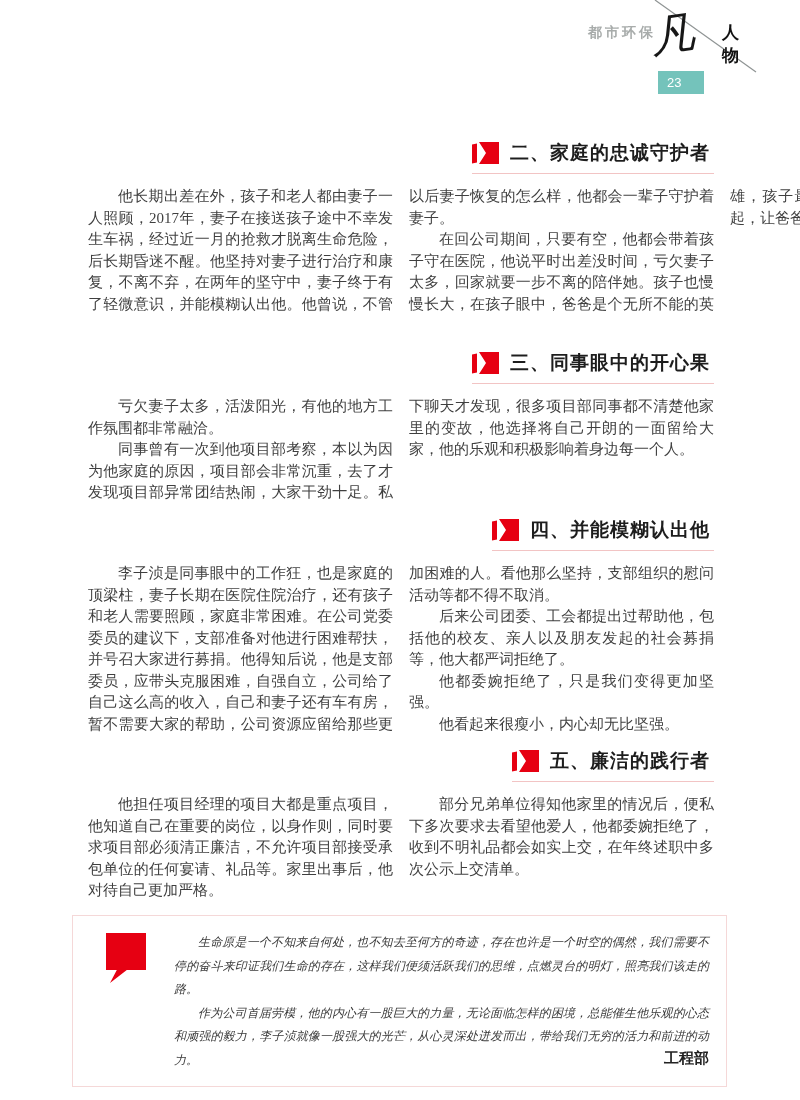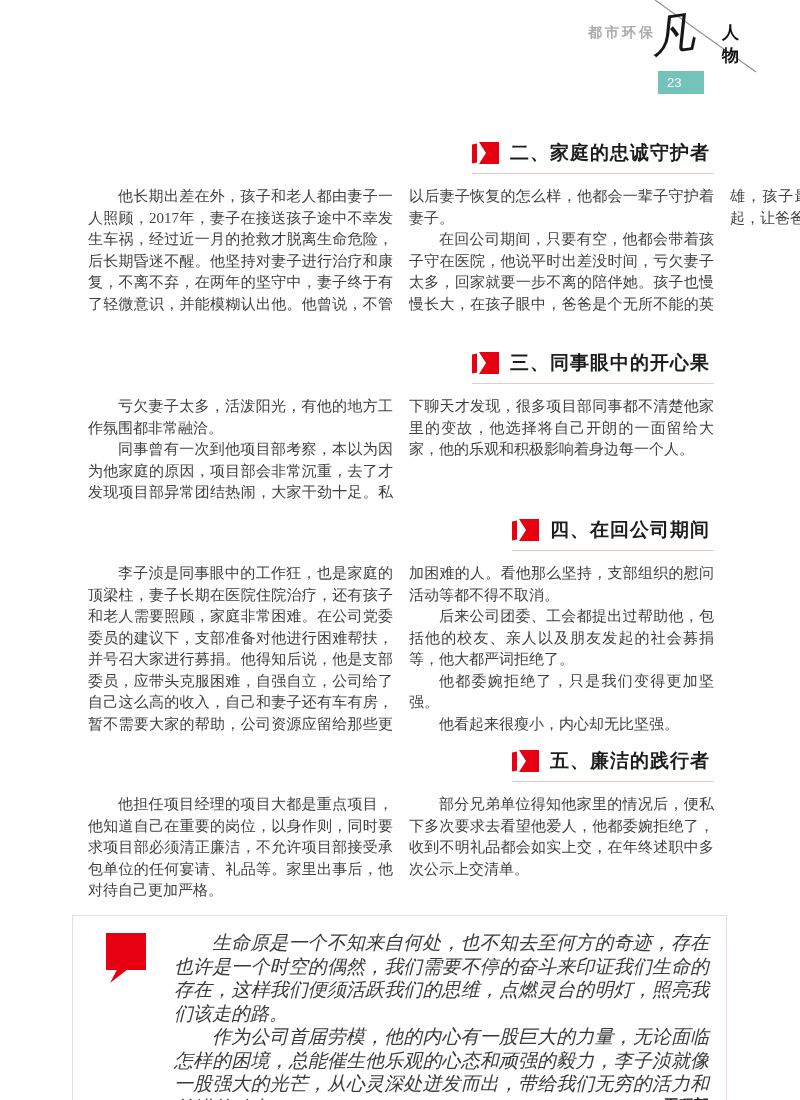--- a/index.html
+++ b/index.html
@@ -76,21 +76,21 @@
   }
   .quote-icon{
     width:40px;height:50px;background:var(--accent);flex:0 0 auto;
     margin-top:2px;
     clip-path:polygon(0 0,100% 0,100% 74%,52% 74%,10% 100%,27% 74%,0 74%);
   }
   .quote-text{flex:1;margin-left:28px;}
   .quote-para{
     margin:0;text-indent:2em;text-align:justify;
     font-style:italic;
-    font-size:19px;line-height:23.5px;color:#3a3a3a;
+    font-size:12px;line-height:23.5px;color:#3a3a3a;
   }
   .signature{
     display:block;text-align:right;margin-top:-23px;
     font-style:normal;font-weight:bold;
     font-family:"Liberation Sans","DejaVu Sans",sans-serif;
     font-size:15px;color:#222;
   }
 </style>
 </head>
 <body>
@@ -139,21 +139,21 @@
         </div>
   </section>
 
   <section class="sect">
     <div class="heading-row">
       <div class="heading-inner">
         <span class="flag-icon">
               <i class="fold"></i>
               <i class="flag"></i>
             </span>
-        <h2 class="sect-title">四、在回公司期间</h2>
+        <h2 class="sect-title">四、并能模糊认出他</h2>
       </div>
     </div>
     <div class="cols" style="height: 172px;">
           <p class="body-para">李子浈是同事眼中的工作狂，也是家庭的顶梁柱，妻子长期在医院住院治疗，还有孩子和老人需要照顾，家庭非常困难。在公司党委委员的建议下，支部准备对他进行困难帮扶，并号召大家进行募捐。他得知后说，他是支部委员，应带头克服困难，自强自立，公司给了自己这么高的收入，自己和妻子还有车有房，暂不需要大家的帮助，公司资源应留给那些更加困难的人。看他那么坚持，支部组织的慰问活动等都不得不取消。</p>
           <p class="body-para">后来公司团委、工会都提出过帮助他，包括他的校友、亲人以及朋友发起的社会募捐等，他大都严词拒绝了。</p>
           <p class="body-para">他都委婉拒绝了，只是我们变得更加坚强。</p>
           <p class="body-para">他看起来很瘦小，内心却无比坚强。</p>
         </div>
   </section>
 

